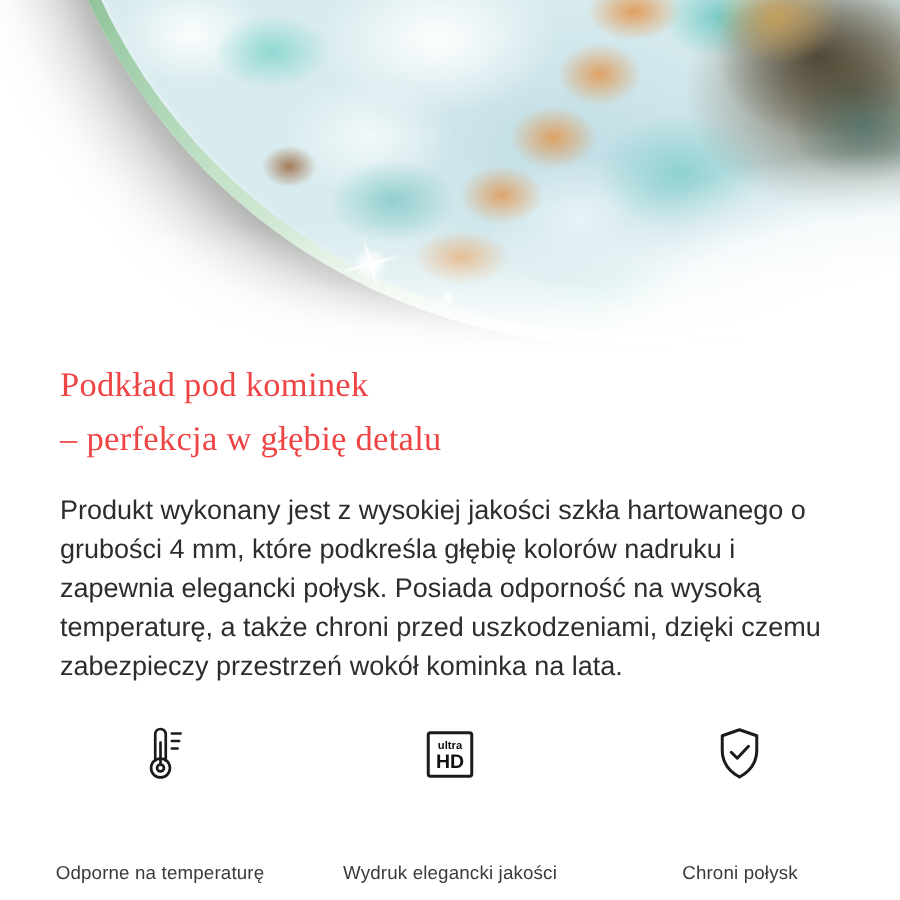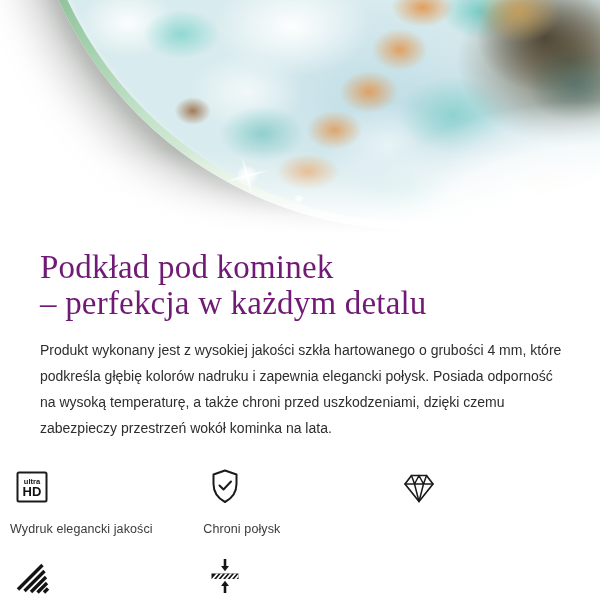--- a/index.html
+++ b/index.html
@@ -63,28 +63,28 @@
   .sparkle::before { content:""; position:absolute; left:0; top:21.5px; width:46px; height:2.6px;
              background:linear-gradient(90deg, rgba(255,255,255,0), #fff 38%, #fff 62%, rgba(255,255,255,0)); }
   .sparkle::after { content:""; position:absolute; left:21.5px; top:3px; width:2.6px; height:40px;
              background:linear-gradient(180deg, rgba(255,255,255,0), #fff 38%, #fff 62%, rgba(255,255,255,0)); }
   .sparkle .glow { position:absolute; left:12px; top:12px; width:22px; height:22px; border-radius:50%;
              background:radial-gradient(circle, #fff 0%, rgba(255,255,255,.55) 45%, rgba(255,255,255,0) 72%); }
   .sparkle.small { left:276px; top:176px; transform:rotate(-15deg) scale(.42); opacity:.85; }
 
   
   .content { padding:0 40px; }
-  .title { margin-top:15px; font-family:"Liberation Serif","DejaVu Serif",serif;
-           font-size:33px; line-height:36px; font-weight:400; color:#701a75; letter-spacing:.2px; }
-  .desc  { margin-top:16px; width:524px; font-size:14px; line-height:26px; color:#2d2d2d; }
+  .title { margin-top:5px; font-family:"Liberation Serif","DejaVu Serif",serif;
+           font-size:23px; line-height:36px; font-weight:400; color:#ef4444; letter-spacing:.2px; }
+  .desc  { margin-top:16px; width:524px; font-size:18px; line-height:26px; color:#2d2d2d; }
 
   
   .features { margin-top:21px; padding:0 10px; display:grid;
               grid-template-columns:repeat(3,1fr); row-gap:15px; }
-  .feature  { display:flex; flex-direction:column; align-items:flex-start; }
+  .feature  { display:flex; flex-direction:column; align-items:center;gap:37px; }
   .fe-icon  { height:50px; display:flex; align-items:center; justify-content:center; }
   .fe-label { margin-top:10px; font-size:12.5px; color:#3a3a3a; letter-spacing:.1px; }
   svg { display:block; }
   .stroke { fill:none; stroke:#1b1b1b; stroke-width:1.8; stroke-linecap:round; stroke-linejoin:round; }
   .stroke2 { fill:none; stroke:#1b1b1b; stroke-width:2; stroke-linecap:round; stroke-linejoin:round; }
   .fill { fill:#151515; stroke:none; }
   .hd-small { font-family:"Liberation Sans",sans-serif; font-size:7.5px; font-weight:700; fill:#111; }
   .hd-big   { font-family:"Liberation Sans",sans-serif; font-size:13px;  font-weight:700; fill:#111; }
 </style>
 </head>
@@ -99,27 +99,39 @@
       <div class="glow"></div>
     </div>
   <div class="sparkle small">
       <div class="glow"></div>
     </div>
 </div>
 
 <div class="content">
   <h1 class="title">
     <span style="display:block">Podkład pod kominek</span>
-    <span style="display:block">– perfekcja w każdym detalu</span>
+    <span style="display:block">– perfekcja w głębię detalu</span>
   </h1>
   <p class="desc">Produkt wykonany jest z wysokiej jakości szkła hartowanego o grubości 4 mm, które podkreśla głębię kolorów nadruku i zapewnia elegancki połysk. Posiada odporność na wysoką temperaturę, a także chroni przed uszkodzeniami, dzięki czemu zabezpieczy przestrzeń wokół kominka na lata.</p>
 </div>
 
 <div class="features">
 
+  <div class="feature">
+    <div class="fe-icon">
+      <svg width="44" height="44" viewBox="0 0 44 44">
+        <path class="stroke" d="M18.5 26 V8.5 a3.5 3.5 0 0 1 7 0 V26"></path>
+        <circle class="stroke" cx="22" cy="31" r="6.3"></circle>
+        <circle class="stroke" cx="22" cy="31" r="2.3"></circle>
+        <path class="stroke" d="M22 28.6 V14"></path>
+        <path class="stroke" style="stroke-width:1.6" d="M29.5 8 H35.5 M29.5 13 H34.5 M29.5 18 H33.5"></path>
+      </svg>
+    </div>
+    <div class="fe-label">Odporne na temperaturę</div>
+  </div>
 
   <div class="feature">
     <div class="fe-icon">
       <svg width="44" height="44" viewBox="0 0 44 44">
         <rect class="stroke2" x="7.5" y="7.5" width="29" height="29" rx="1.5"></rect>
         <text class="hd-small" x="22" y="18.5" text-anchor="middle">ultra</text>
         <text class="hd-big" x="22" y="31" text-anchor="middle">HD</text>
       </svg>
     </div>
     <div class="fe-label">Wydruk elegancki jakości</div>

